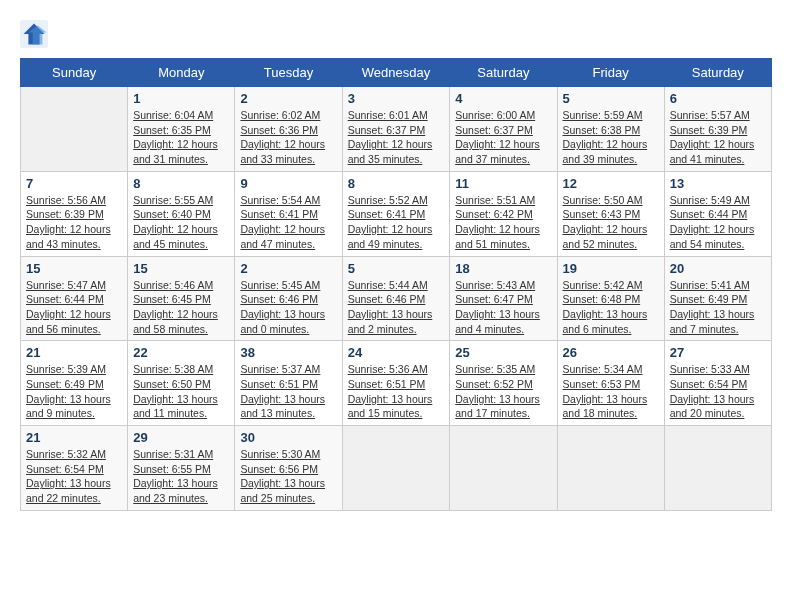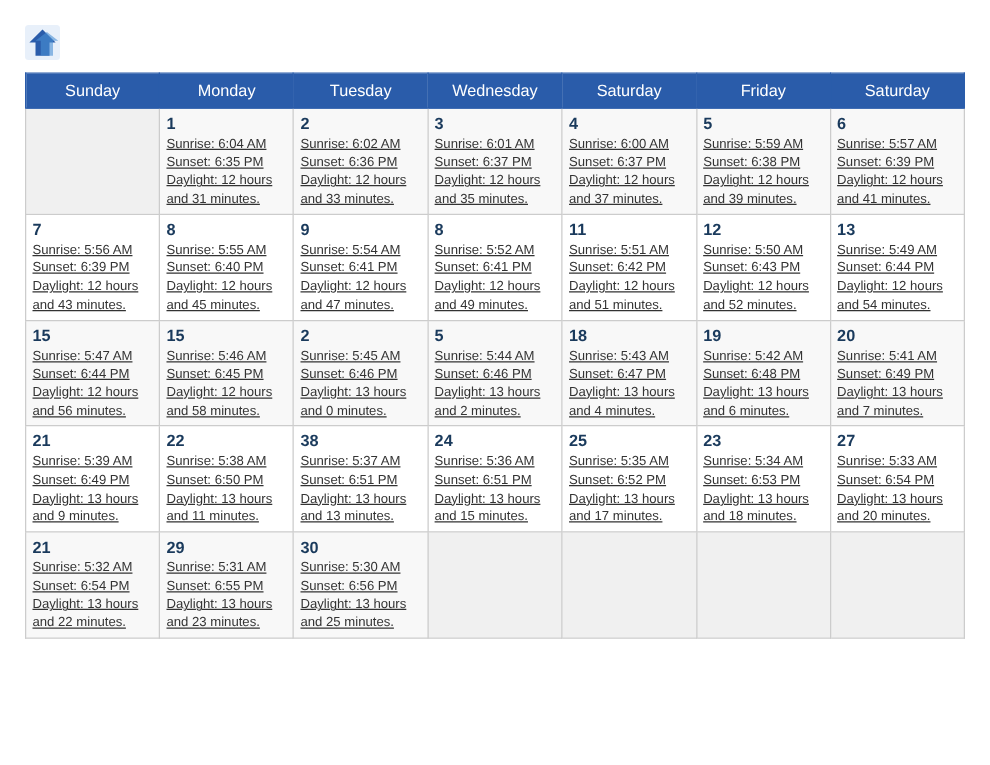--- a/index.html
+++ b/index.html
@@ -225,21 +225,21 @@
         </td>
         <td>
           <span class="day-number">24</span>
           <div class="day-info">Sunrise: 5:36 AM<br>Sunset: 6:51 PM<br>Daylight: 13 hours<br>and 15 minutes.</div>
         </td>
         <td>
           <span class="day-number">25</span>
           <div class="day-info">Sunrise: 5:35 AM<br>Sunset: 6:52 PM<br>Daylight: 13 hours<br>and 17 minutes.</div>
         </td>
         <td>
-          <span class="day-number">23</span>
+          <span class="day-number">26</span>
           <div class="day-info">Sunrise: 5:34 AM<br>Sunset: 6:53 PM<br>Daylight: 13 hours<br>and 18 minutes.</div>
         </td>
         <td>
           <span class="day-number">27</span>
           <div class="day-info">Sunrise: 5:33 AM<br>Sunset: 6:54 PM<br>Daylight: 13 hours<br>and 20 minutes.</div>
         </td>
       </tr>
       <tr>
         <td>
           <span class="day-number">21</span>

